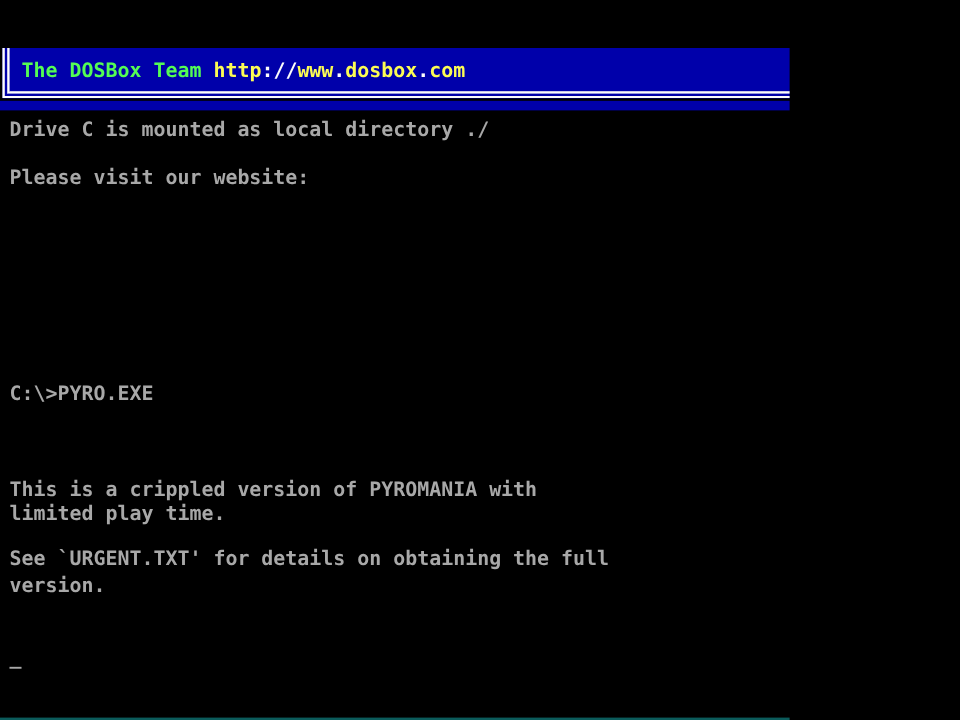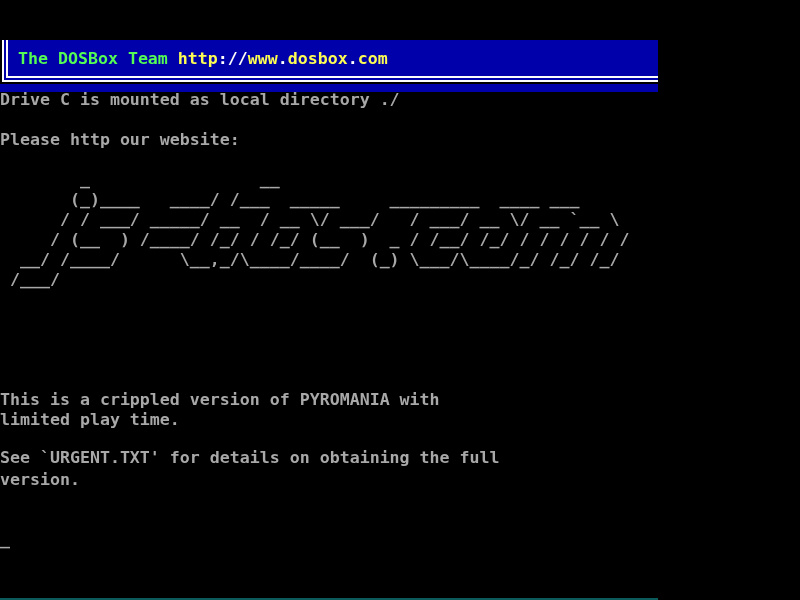--- a/index.html
+++ b/index.html
@@ -42,21 +42,21 @@
     left: 0;
     top: 84px;
     width: 700px;
     height: 8px;
     background: #0000AA;
   }
   
   .console-line {
     position: absolute;
     left: 0;
-    margin: 0;
+    margin: 8px;
     color: #A8A8A8;
     font-size: 16.6px;
     line-height: 20px;
     white-space: pre;
     font-family: inherit;
   }
   .bottom-edge {
     position: absolute;
     left: 0;
     bottom: 0;
@@ -69,27 +69,22 @@
 <body>
 
 <div class="screen">
 
   <div class="intro-box">
     <pre class="intro-title"><span style="color: rgb(84, 252, 84);">The DOSBox Team </span><span style="color: rgb(252, 252, 84);">http</span><span style="color: rgb(252, 252, 252);">:</span><span style="color: rgb(252, 252, 252);">//</span><span style="color: rgb(252, 252, 84);">www</span><span style="color: rgb(252, 252, 252);">.</span><span style="color: rgb(252, 252, 84);">dosbox</span><span style="color: rgb(252, 252, 252);">.</span><span style="color: rgb(252, 252, 84);">com</span></pre>
   </div>
   <div class="intro-strip"></div>
 
   <pre class="console-line" style="top:90px">Drive C is mounted as local directory ./</pre>
-  <pre class="console-line" style="top:130px">Please http our website:</pre>
-  <pre class="console-line" style="top:170px">        _                 __
-       (_)____   ____/ /___  _____     _________  ____ ___
-      / / ___/ _____/ __  / __ \/ ___/   / ___/ __ \/ __ `__ \
-     / (__  ) /____/ /_/ / /_/ (__  )  _ / /__/ /_/ / / / / / /
-  __/ /____/      \__,_/\____/____/  (_) \___/\____/_/ /_/ /_/
- /___/</pre>
+  <pre class="console-line" style="top:130px">Please visit our website:</pre>
+  <pre class="console-line" style="top:310px">C:\&gt;PYRO.EXE</pre>
   <pre class="console-line" style="top:390px">This is a crippled version of PYROMANIA with</pre>
   <pre class="console-line" style="top:410px">limited play time.</pre>
   <pre class="console-line" style="top:448px">See `URGENT.TXT' for details on obtaining the full</pre>
   <pre class="console-line" style="top:470px">version.</pre>
   <pre class="console-line" style="top:530px">_</pre>
 
   <div class="bottom-edge"></div>
 </div>
 
 </body></html>

